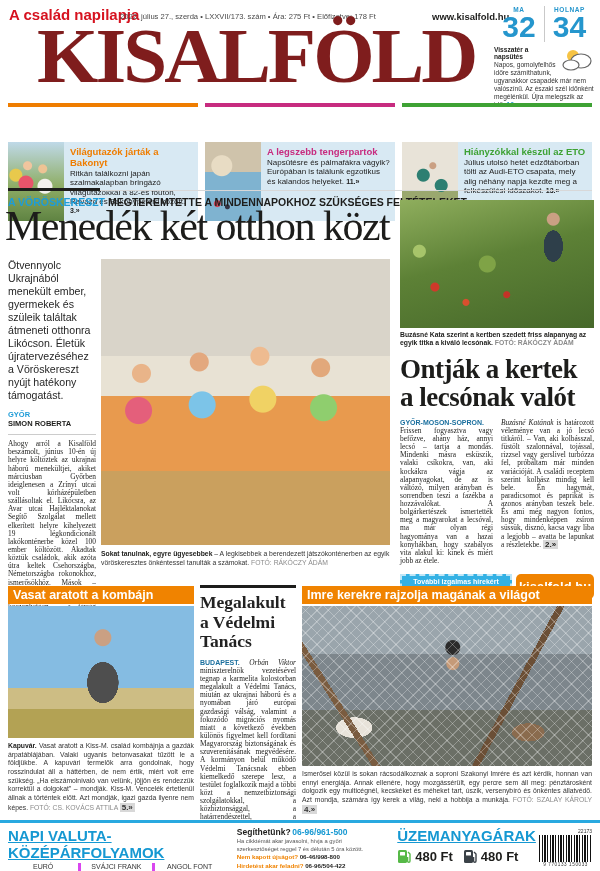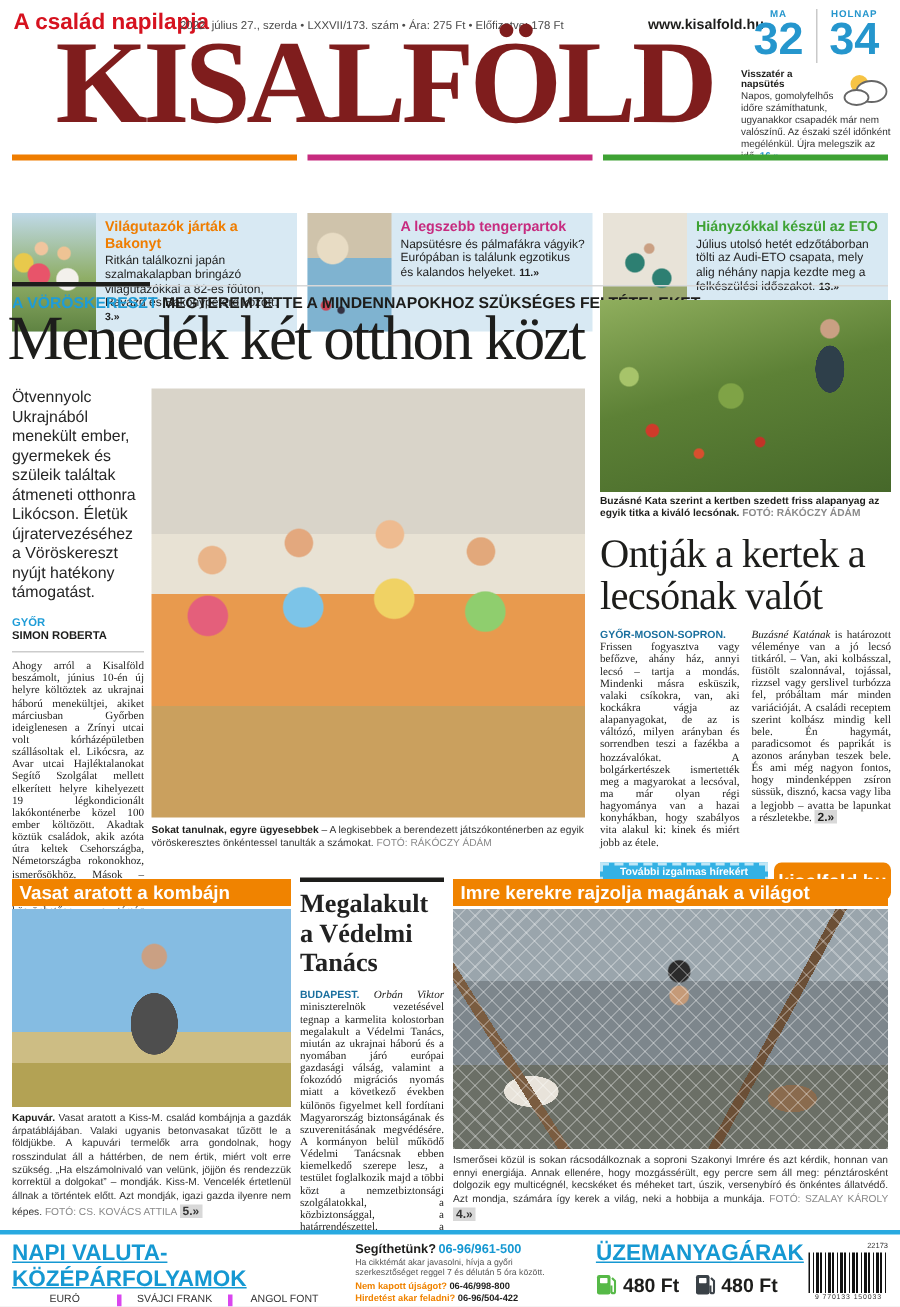--- a/index.html
+++ b/index.html
@@ -93,21 +93,21 @@
   .gardenphoto { height:128px; background:
       radial-gradient(circle at 79% 15%, #caa083 0 6px, transparent 7px),
       radial-gradient(ellipse 16px 26px at 79% 36%, #2e3f4a 0 60%, transparent 61%),
       radial-gradient(circle at 18% 68%, #cf3a2a 0 4px, transparent 5px),
       radial-gradient(circle at 34% 80%, #d84f2e 0 3px, transparent 4px),
       radial-gradient(circle at 55% 74%, #c23327 0 3px, transparent 4px),
       radial-gradient(circle at 10% 40%, #a7c46a 0 6px, transparent 7px),
       radial-gradient(circle at 45% 50%, #7fa346 0 8px, transparent 9px),
       linear-gradient(165deg,#8fae5d 0%,#5d8136 45%,#46682a 100%); }
   .gcap  { margin-top:3px; font-size:6.8px; line-height:1.25; font-weight:bold; color:#1d1d1b; }
-  .rhead { margin-top:7px; font-family:"Liberation Serif", serif; font-weight:normal;
+  .rhead { margin-top:7px; font-family:"Liberation Serif", serif; font-weight:bold;
            font-size:27px; line-height:1.05; letter-spacing:-.5px; }
   .rcols { display:flex; gap:8px; margin-top:7px; }
   .rcol  { flex:1; }
   .rloc  { color:#1a6f9e; font-weight:bold; font-family:"Liberation Sans", sans-serif; font-size:7px; }
   .ital  { font-style:italic; }
   .promo { display:flex; gap:4px; margin-top:9px; height:25px; }
   .promo-left { flex:1; background:#33b1e4; border:2px dashed #bfe6f6; color:#fff; font-weight:bold;
                 font-size:7px; line-height:1.25; text-align:center;
                 display:flex; align-items:center; justify-content:center; }
   .promo-btn { width:78px; background:#f08300; border-radius:5px; color:#fff; font-weight:bold;

